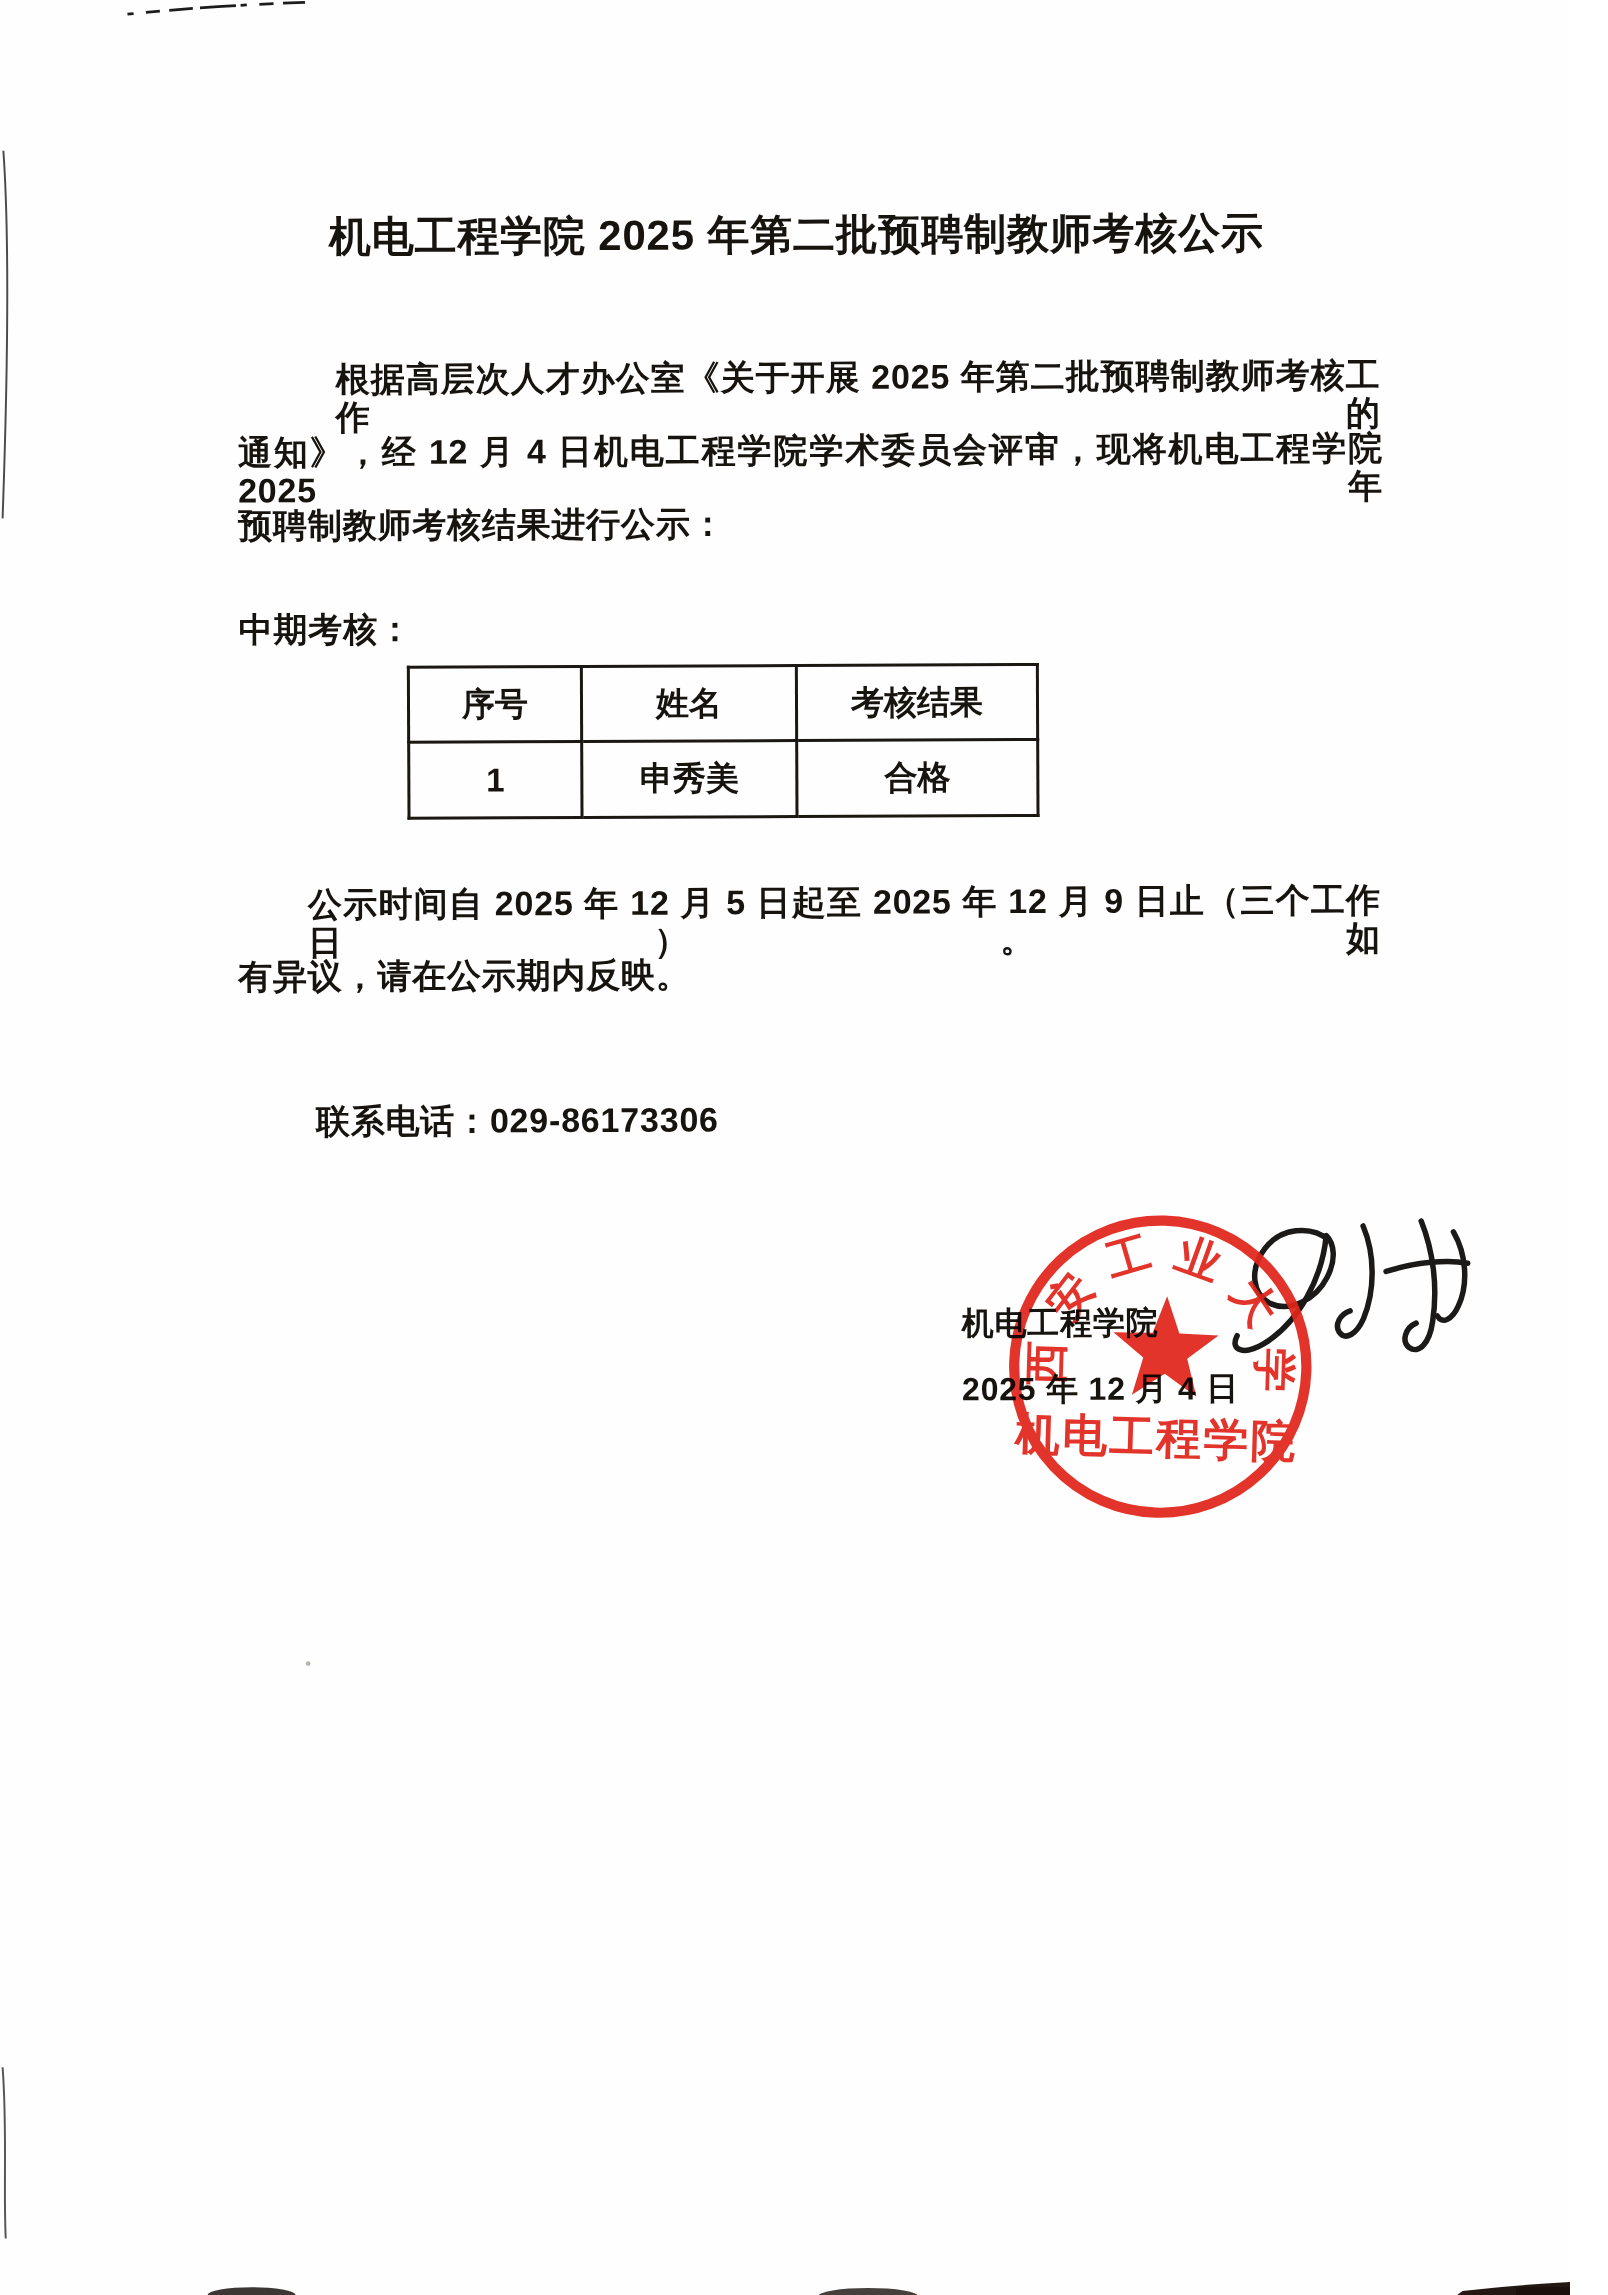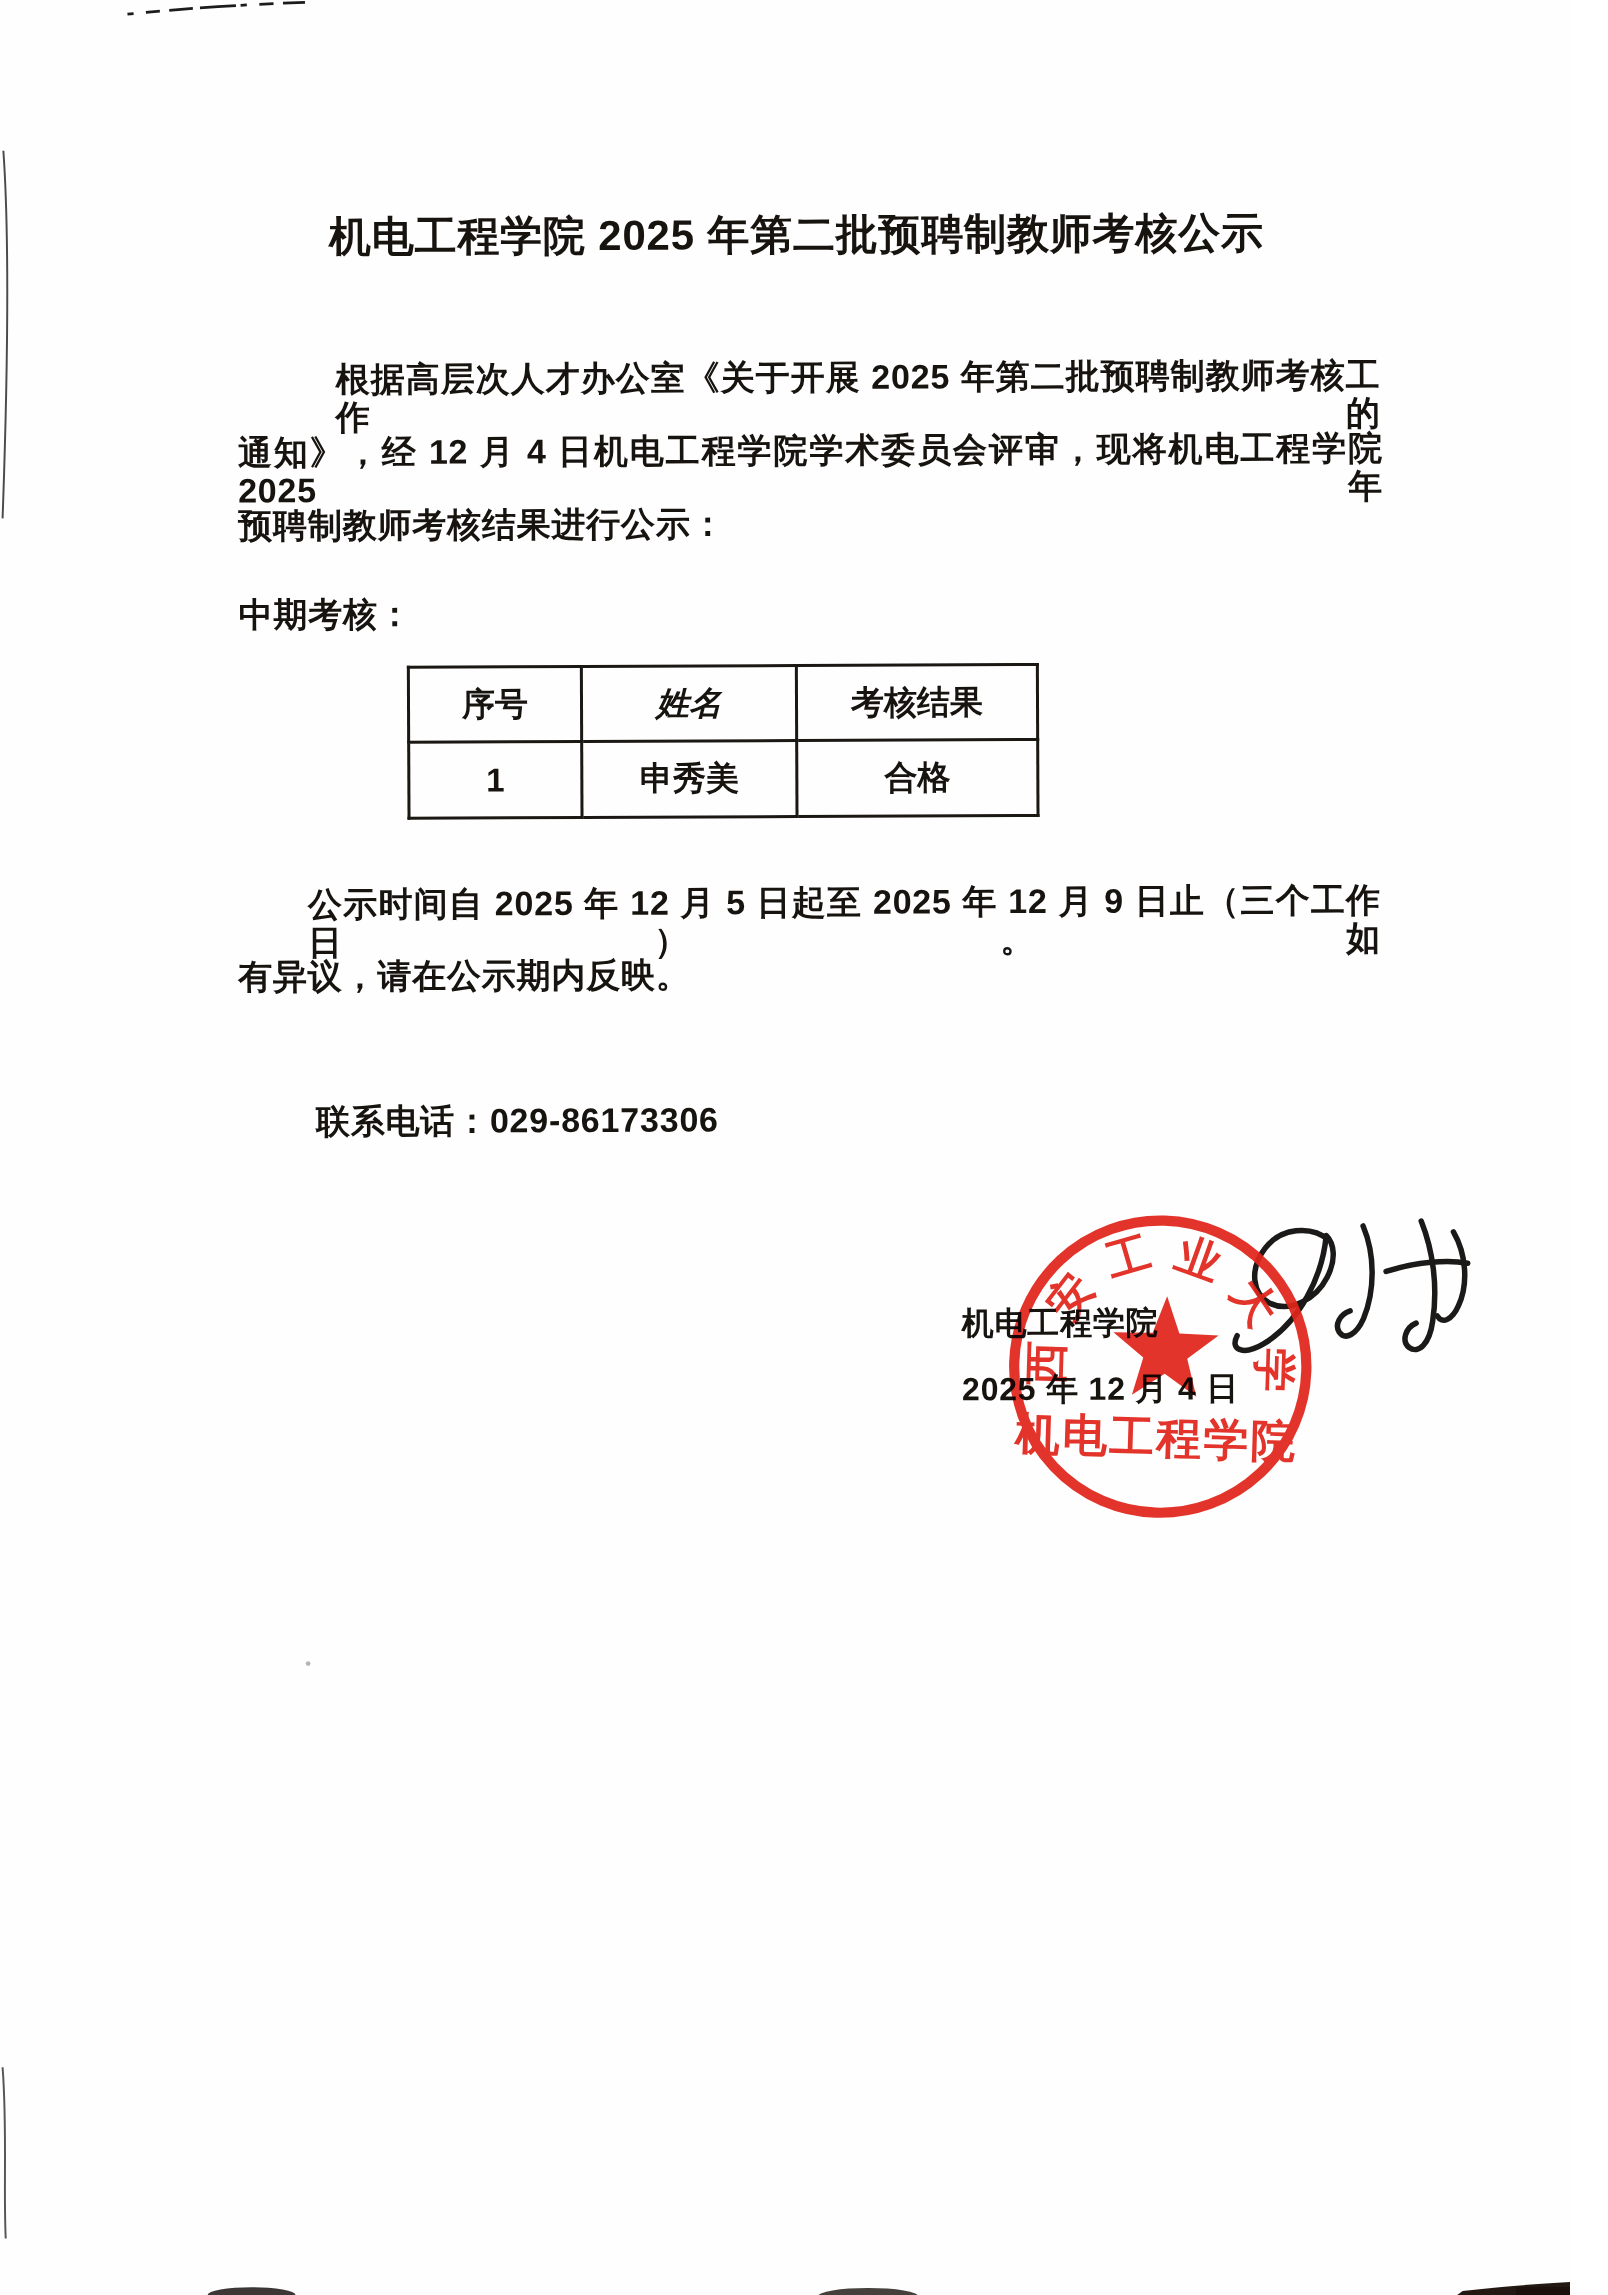--- a/index.html
+++ b/index.html
@@ -14,40 +14,40 @@
   .b43{font-size:34px;}
   .jline{text-align:justify;text-align-last:justify;-moz-text-align-last:justify;}
   .nw{white-space:nowrap;}
   table.assess{
     position:absolute;left:406px;top:664px;border-collapse:collapse;
     font-size:33px;font-weight:600;color:#17130f;table-layout:fixed;
   }
   table.assess td{
     border:3.1px solid #1b1713;text-align:center;vertical-align:middle;padding:0;
   }
-  .col1{width:170px;margin-top:36px;} .col2{width:212px;font-style:italic;} .col3{width:238px;}
+  .col1{width:170px;margin-top:36px;} .col2{width:212px;} .col3{width:238px;}
   .rowh{height:75px;} .rowd{height:76px;}
   .overlay{position:absolute;left:0;top:0;width:1609px;height:2295px;
            mix-blend-mode:multiply;pointer-events:none;}
   .artifacts{position:absolute;left:0;top:0;width:1609px;height:2295px;pointer-events:none;}
 </style>
 </head>
 <body>
 
 <div class="page">
 
   <div class="doc">
 
     <div class="tline title" style="left:330px;top:211px;">机电工程学院 2025 年第二批预聘制教师考核公示</div>
 
     <div class="tline b43 jline" style="left:336px;top:358px;width:1045px;">根据高层次人才办公室《关于开展 2025 年第二批预聘制教师考核工作的</div>
     <div class="tline b43 jline" style="left:238px;top:431px;width:1145px;">通知》，经 12 月 4 日机电工程学院学术委员会评审，现将机电工程学院 2025 年</div>
     <div class="tline b43 nw" style="left:238px;top:504px;">预聘制教师考核结果进行公示：</div>
 
-    <div class="tline b43 nw" style="left:238px;top:593px;">中期考核：</div>
+    <div class="tline b43 nw" style="left:238px;top:608px;">中期考核：</div>
 
     <table class="assess">
       <tbody>
           <tr class="rowh">
         <td class="col1">序号</td>
         <td class="col2">姓名</td>
         <td class="col3">考核结果</td>
       </tr>
       <tr class="rowd">
         <td>1</td>

